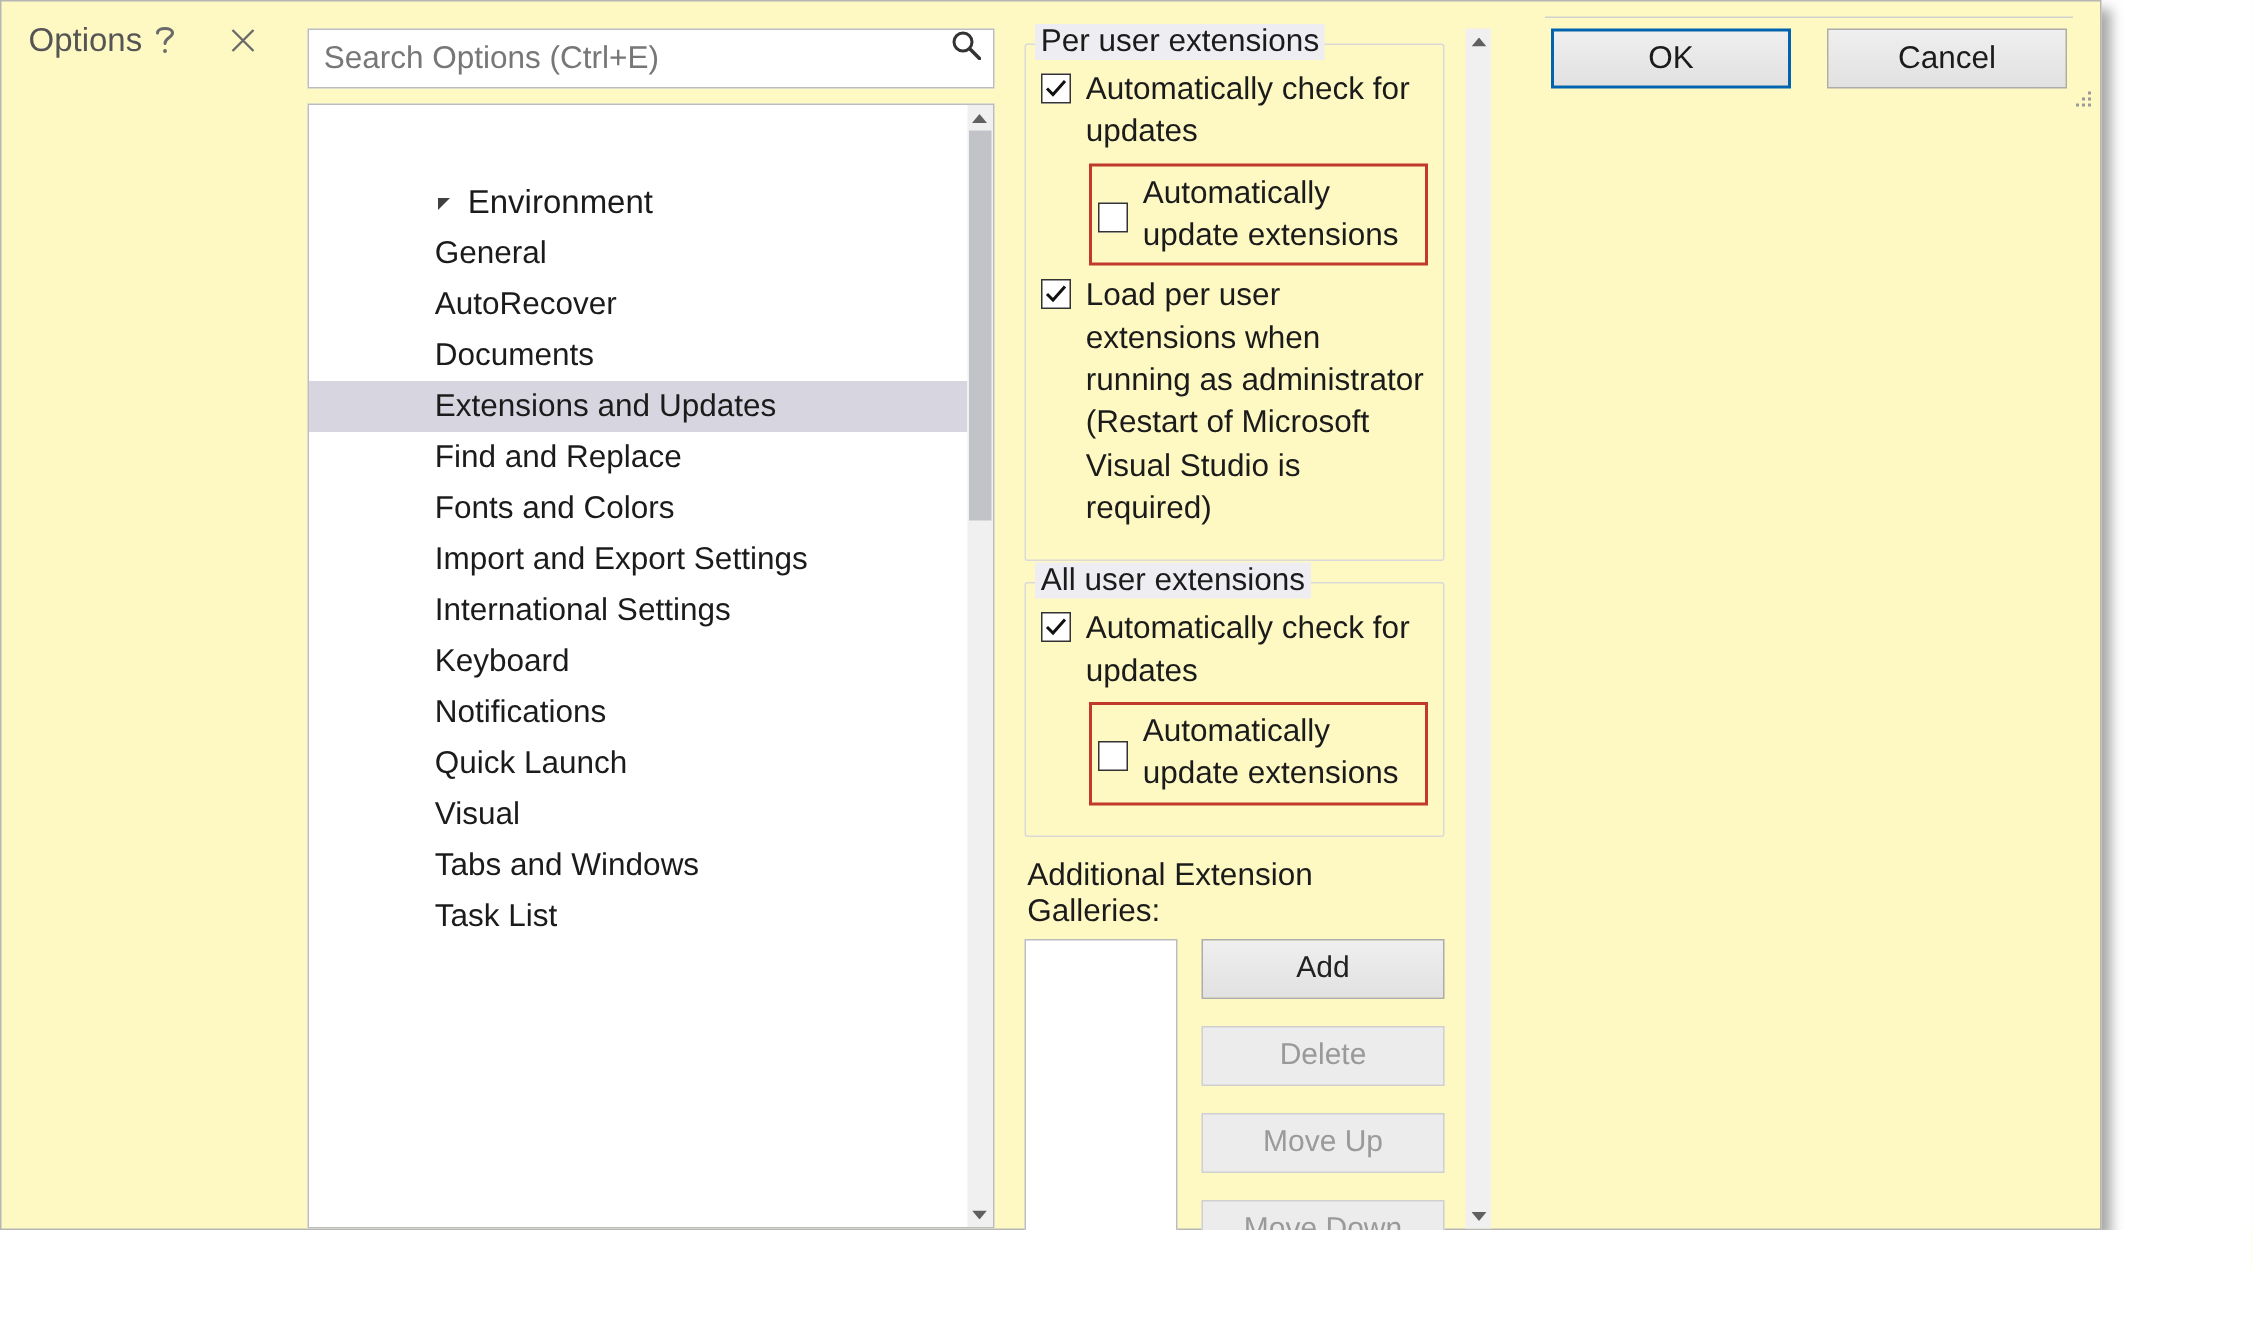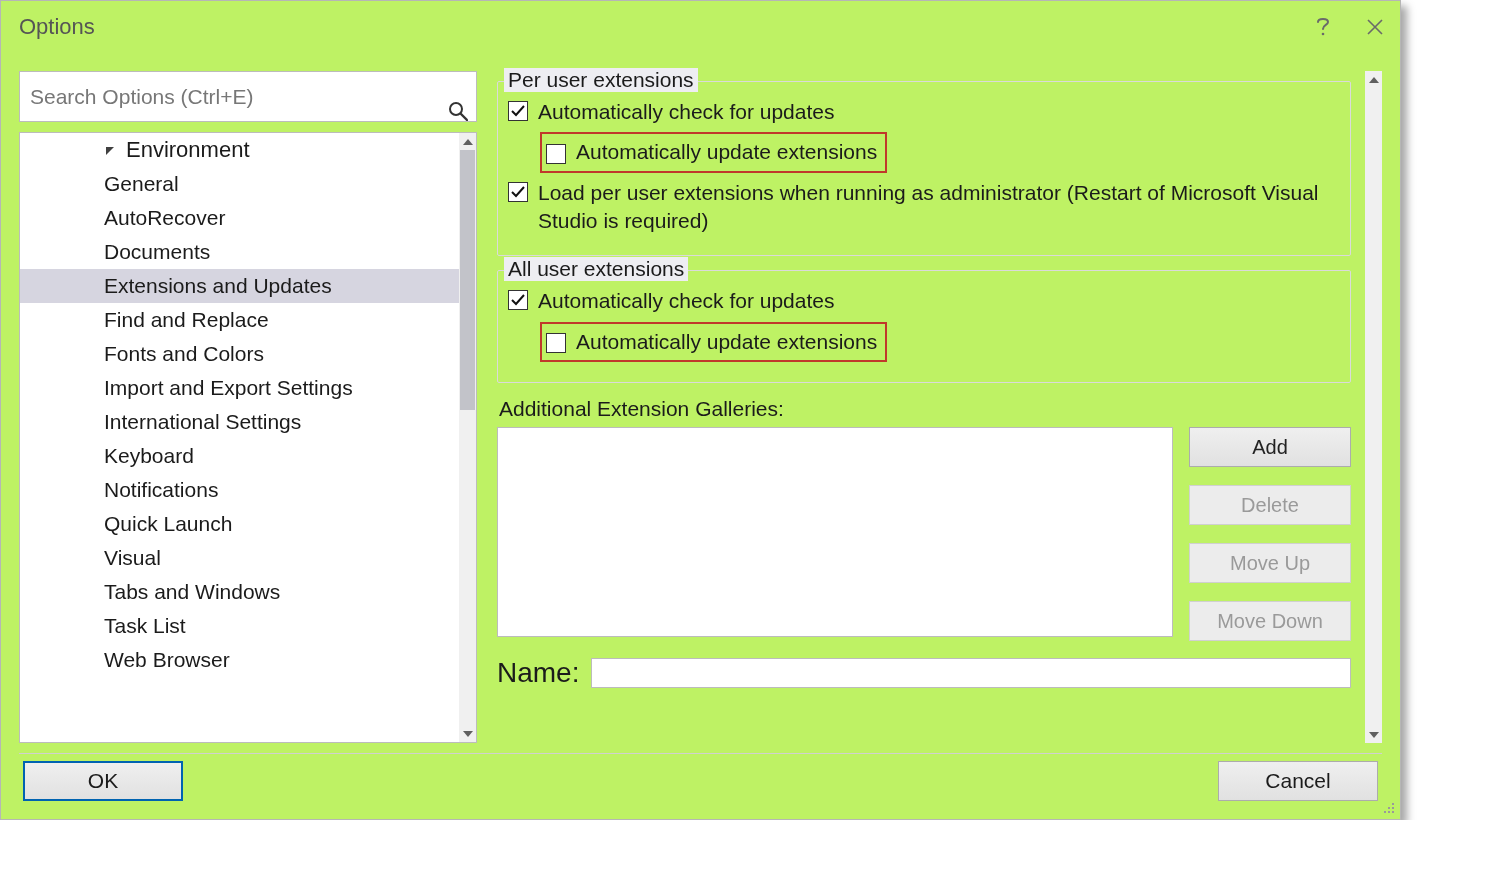--- a/index.html
+++ b/index.html
@@ -8,24 +8,24 @@
     font-family: "Segoe UI", Tahoma, sans-serif;
     font-size: 19px;
     background: #fff;
     color: #1b1b1b;
   }
   .dialog {
     width: 1401px;
     height: 820px;
     margin: 0 0 0 0;
     border: 1px solid #b6b6b6;
-    background: #bef264;
+    background: #fef9c3;
     position: relative;
     display: flex;
-    flex-direction: column;
+    flex-direction: row;
     box-shadow: 6px 6px 8px rgba(0,0,0,0.35);
   }
   .titlebar {
     display: flex;
     align-items: center;
     justify-content: space-between;
     height: 52px;
     padding: 0 10px 0 18px;
     color: #555;
     font-size: 22px;
@@ -46,25 +46,25 @@
   
   .left {
     width: 458px;
     display: flex;
     flex-direction: column;
     gap: 10px;
     min-height: 0;
   }
   .searchbox {
     position: relative;
-    height: 51px;
+    height: 40px;
     border: 1px solid #bcbcbc;
     background: #fff;
     display: flex;
-    align-items: flex-end;
+    align-items: flex-start;
   }
   .searchbox input {
     flex: 1;
     border: none;
     height: 100%;
     padding: 0 10px;
     font-size: 21px;
     font-family: inherit;
     color: #333;
     background: transparent;
@@ -108,21 +108,21 @@
     border-radius:0;
   }
   .tree-item, .tree-root {
     height: 34px;
     display: flex;
     align-items: center;
     padding-left: 84px;
     font-size: 21px;
     cursor: default;
   }
-  .tree-root { font-size: 22px; }
+  .tree-root { font-size: 22px; margin-top: 48px; }
   .tree-root .caret { margin-right: 10px; }
   .tree-item.selected { background:#d6d5e0; }
   .caret svg { display:block; }
   
   .right {
     flex: 1;
     position: relative;
     display: flex;
     flex-direction: column;
     min-height: 0;
@@ -188,21 +188,21 @@
   .namerow label { font-size:28px; }
   .namerow input {
     flex:1; height:30px; border:1px solid #bcbcbc; background:#fff;
     font-family:inherit; font-size:19px; padding:0 6px;
   }
   
   .footer {
     height: 76px;
     border-top:0;
     display:flex; justify-content:space-between; align-items:center;
-    gap:12px;
+    gap:24px;
     padding: 0 22px;
     position:relative;
   }
   .footer::before {
     content:"";
     position:absolute; left:18px; right:18px; top:10px;
     height:1px; background:#d0d0d0;
   }
   .dlgbtn {
     width:160px; height:40px;
@@ -269,21 +269,20 @@
             <div class="tree-item">Find and Replace</div>
             <div class="tree-item">Fonts and Colors</div>
             <div class="tree-item">Import and Export Settings</div>
             <div class="tree-item">International Settings</div>
             <div class="tree-item">Keyboard</div>
             <div class="tree-item">Notifications</div>
             <div class="tree-item">Quick Launch</div>
             <div class="tree-item">Visual</div>
             <div class="tree-item">Tabs and Windows</div>
             <div class="tree-item">Task List</div>
-            <div class="tree-item">Web Browser</div>
           </div>
         <div class="treescroll">
           <div class="scrollarrow">
             <svg width="10" height="6" viewBox="0 0 10 6">
                 <path d="M0 6 L5 0 L10 6 Z" fill="#606060"></path>
               </svg>
           </div>
           <div class="scrollthumb" style="height:260px;"></div>
           <div style="flex:1"></div>
           <div class="scrollarrow">

